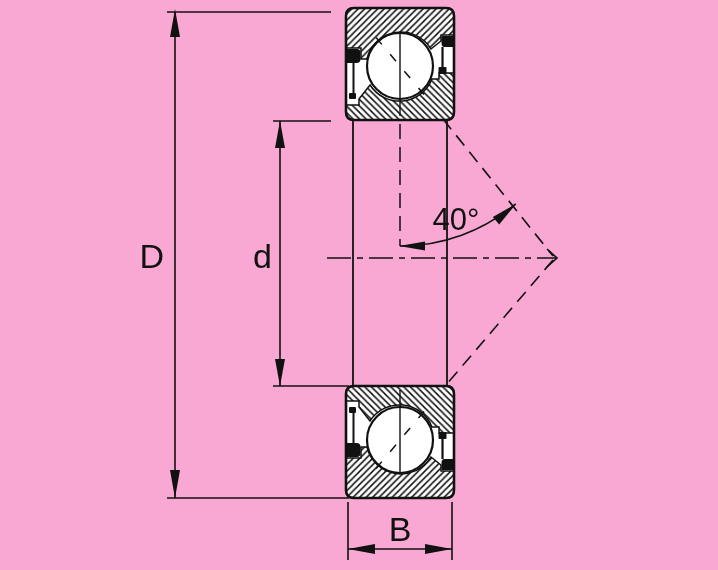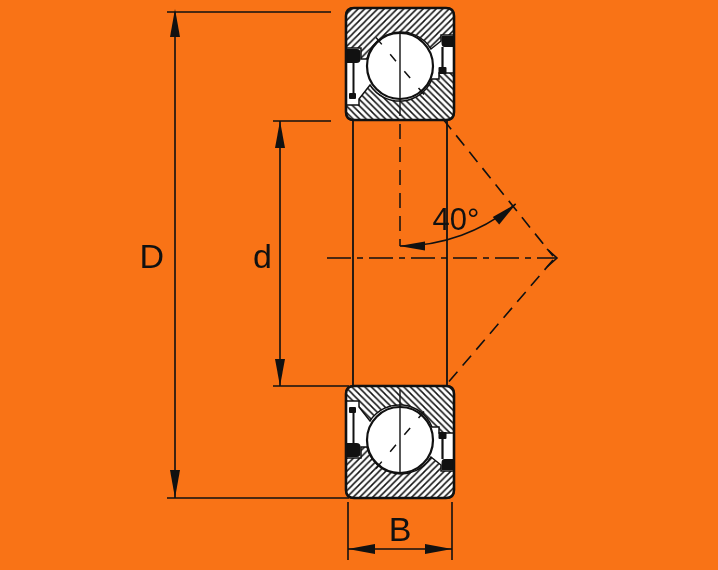--- a/index.html
+++ b/index.html
@@ -1,16 +1,16 @@
 <!DOCTYPE html>
 <html><head>
 <meta charset="utf-8">
 <style>
   html,body{margin:0;padding:0;background:#fff;}
-  .stage{position:relative;width:718px;height:570px;background:#f97316;overflow:hidden;
+  .stage{position:relative;width:718px;height:570px;background:#f9a8d4;overflow:hidden;
          font-family:"Liberation Sans", sans-serif;text-align:center;}
   svg{position:absolute;left:0;top:0;}
   text{fill:#111;}
   .dim-label{font-size:34px;}
   .angle-label{font-size:31px;}
 </style>
 </head>
 <body>
 
 <div class="stage">

